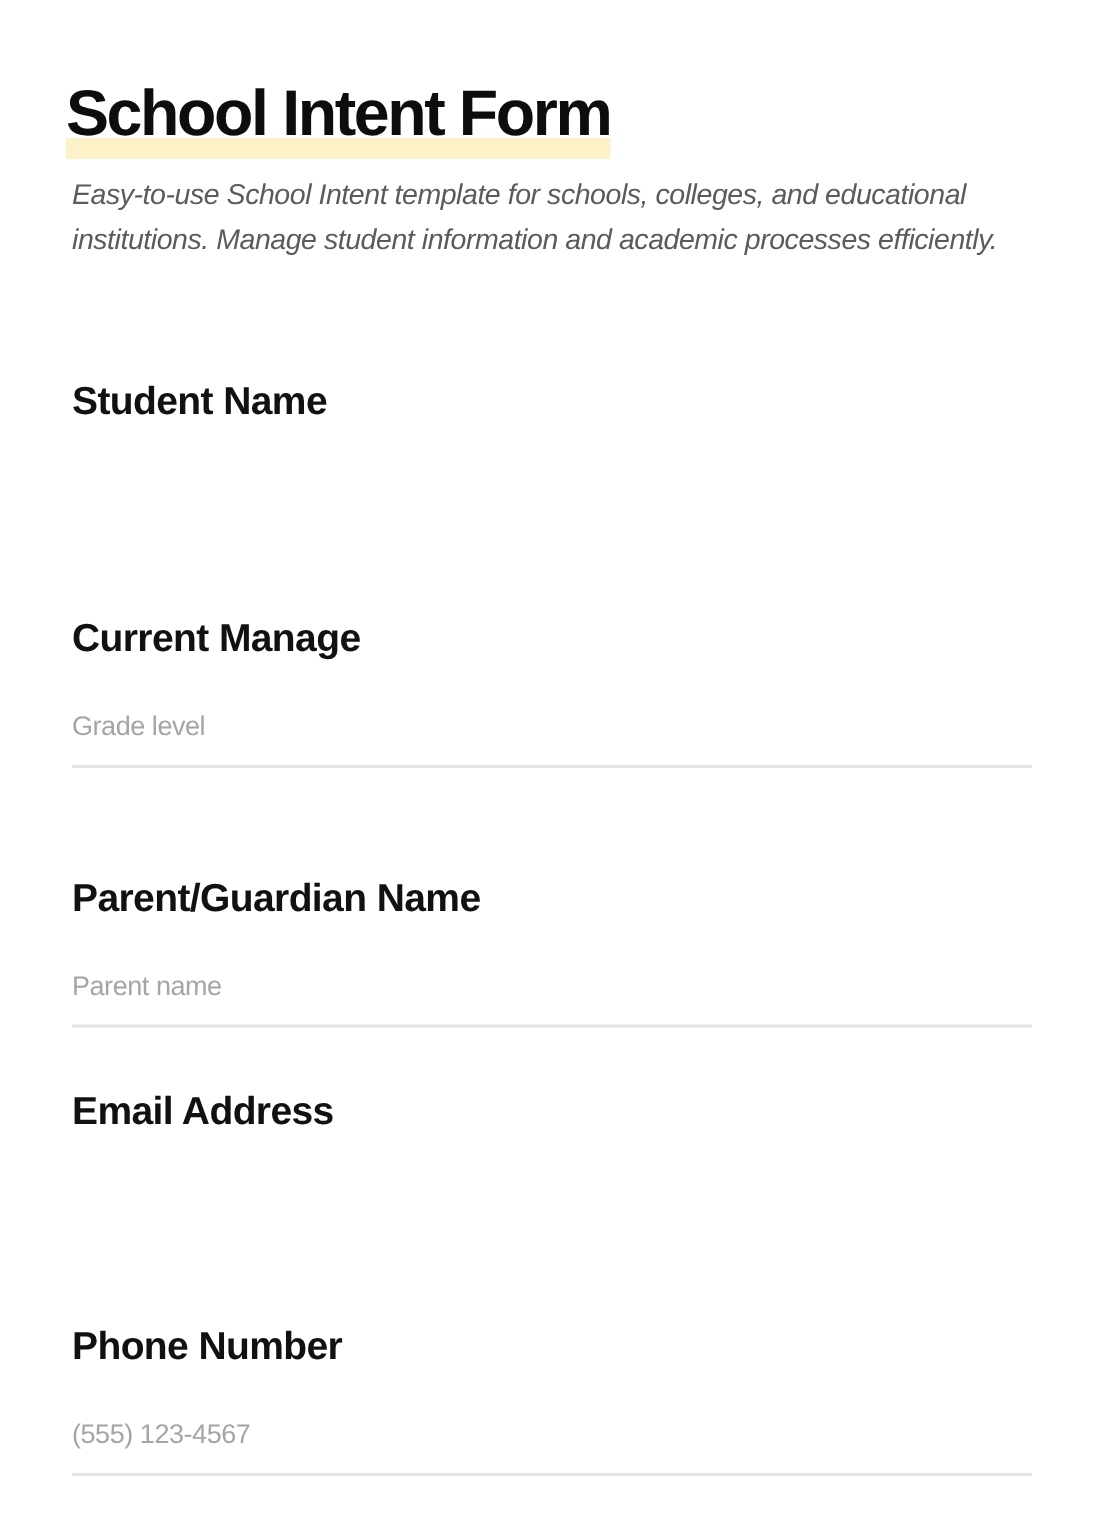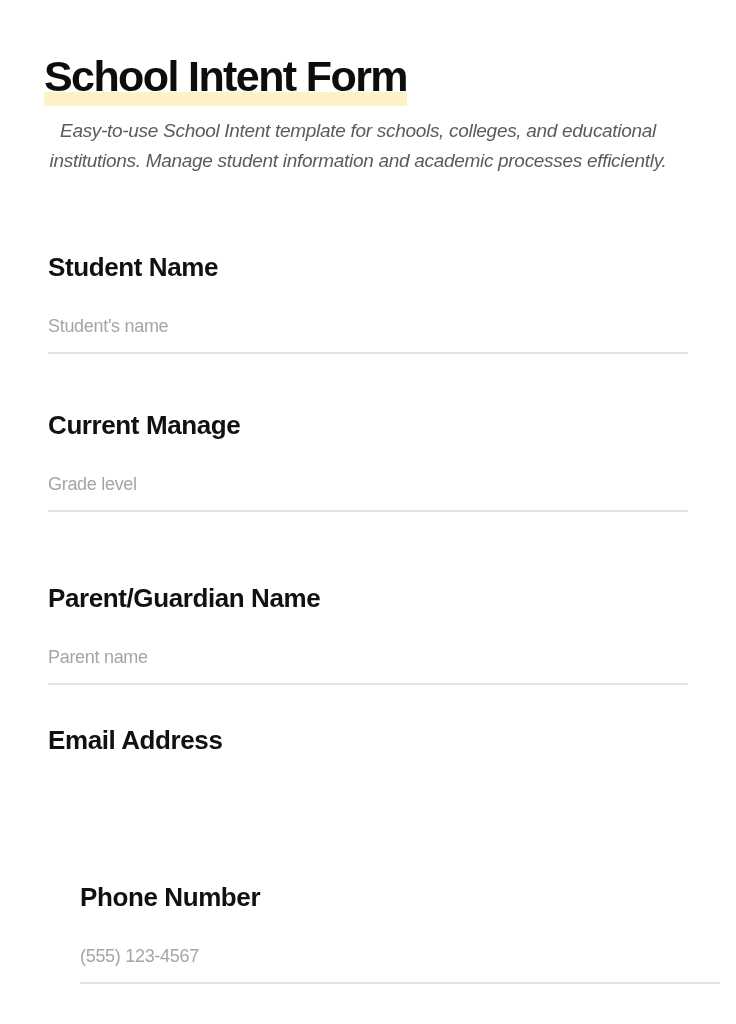--- a/index.html
+++ b/index.html
@@ -11,21 +11,21 @@
       margin: 0; line-height: 48px; position: relative; display: inline-block;
     }
     .title-highlight {
       position: absolute; left: 0; right: 0; top: 40px; height: 14px;
       background: #fdf1c8; z-index: 0;
     }
     .title-text { position: relative; z-index: 1; }
     .subtitle {
       position: absolute; top: 116px; left: 48px; width: 620px;
       font-size: 19px; font-style: italic; color: #5b5b5b; line-height: 30px;
-      letter-spacing: -0.3px; margin: 0; text-align: center;
+      letter-spacing: -0.3px; margin: 0;
     }
     .field { position: absolute; left: 48px; width: 640px; }
     .field-label {
       font-size: 26px; font-weight: 700; color: #111111; letter-spacing: -0.4px;
       margin: 0; line-height: 28px;
     }
     .field-input {
       display: block; width: 640px; border: none; border-bottom: 2px solid #e3e3e3;
       outline: none; background: transparent; padding: 0 0 14px 0; margin-top: 33px;
       font-family: "Liberation Sans", sans-serif; font-size: 18px; color: #222;
@@ -40,34 +40,33 @@
   <div class="title-wrap">
     <h1 class="title">
       <span class="title-highlight"></span>
       <span class="title-text">School Intent Form</span>
     </h1>
   </div>
   <p class="subtitle">Easy-to-use School Intent template for schools, colleges, and educational institutions. Manage student information and academic processes efficiently.</p>
 
   <div class="field" style="top:253px;">
     <label class="field-label">Student Name</label>
-    <input class="field-input" type="text" placeholder="Student's name" style="">
   </div>
 
   <div class="field" style="top:411px;">
     <label class="field-label">Current Manage</label>
     <input class="field-input" type="text" placeholder="Grade level" style="">
   </div>
 
   <div class="field" style="top:584px;">
     <label class="field-label">Parent/Guardian Name</label>
     <input class="field-input" type="text" placeholder="Parent name" style="">
   </div>
 
   <div class="field" style="top:726px;">
     <label class="field-label">Email Address</label>
   </div>
 
-  <div class="field" style="top:883px;margin-left:32px;">
+  <div class="field" style="top:883px;">
     <label class="field-label">Phone Number</label>
     <input class="field-input" type="tel" placeholder="(555) 123-4567" style="">
   </div>
 </div>
 
 </body></html>

